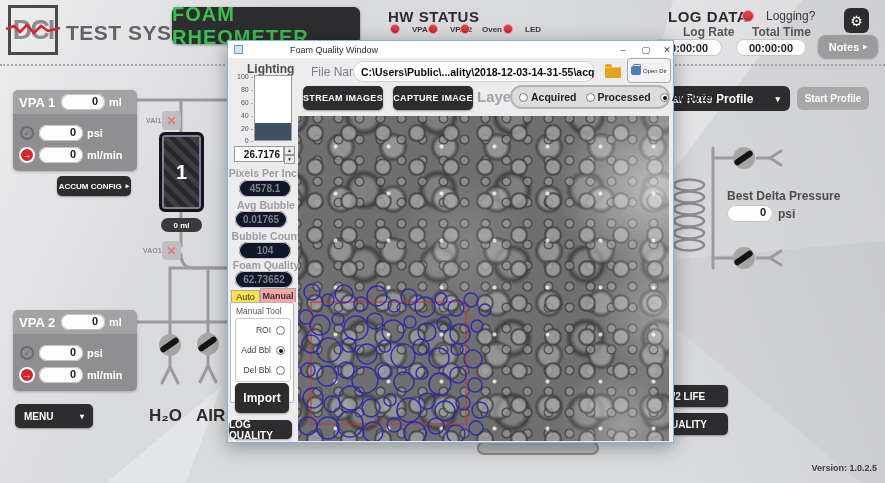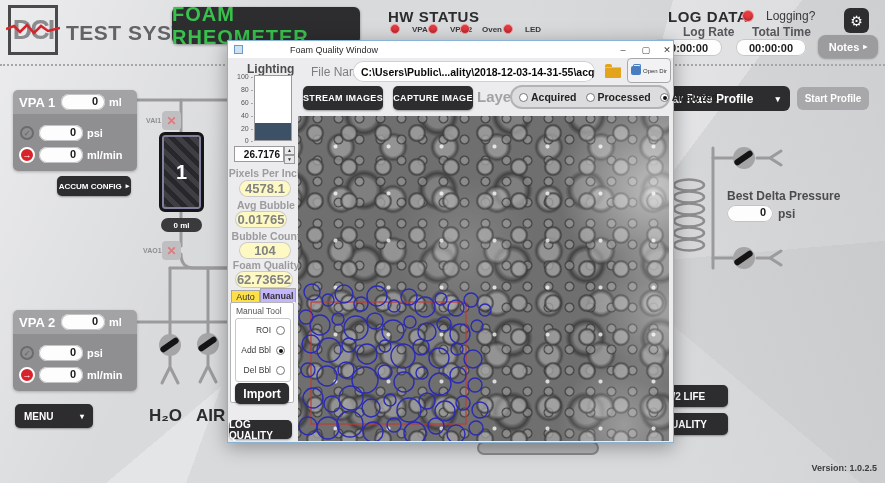--- a/index.html
+++ b/index.html
@@ -73,21 +73,21 @@
   .dlg-ctl { font-size:9px; color:#444; width:20px; text-align:center; cursor:pointer; }
   .lighting-label { left:19px; top:21px; font-size:12px; font-weight:bold; color:#4c4c4e; }
   .slider-box { left:26px; top:34px; width:38px; height:66px; background:#fff; border:1px solid #9a9a9c; }
   .slider-fill { position:absolute; left:0; bottom:0; width:100%; background:#3c5165; }
   .scale { position:absolute; right:100%; margin-right:2px; font-size:7px; color:#555; white-space:nowrap; }
   .scale:after { content:' -'; }
   .spin { left:6px; top:105px; width:50px; height:16px; background:#fff; border:1px solid #9a9a9c; font-size:10px; font-weight:bold; color:#111; text-align:right; padding:2px 3px 0 0; }
   .spin-btns { left:56px; top:105px; width:11px; height:16px; display:flex; flex-direction:column; }
   .spin-btns div { flex:1; background:#e8e8ea; border:1px solid #9a9a9c; font-size:5px; color:#333; text-align:center; line-height:7px; cursor:pointer; }
   .mlabel { position:absolute; width:76px; text-align:center; font-size:10.5px; font-weight:bold; color:#9c9c9e; left:0; }
-  .mpill { position:absolute; background:#fef9c3; border-radius:9px; height:17px; font-size:13px; font-weight:bold; color:#828284; display:flex; align-items:center; justify-content:center; box-shadow:inset 0 0 0 1px #cacacc; }
+  .mpill { position:absolute; background:#0f172a; border-radius:9px; height:17px; font-size:10px; font-weight:bold; color:#828284; display:flex; align-items:center; justify-content:center; box-shadow:inset 0 0 0 1px #cacacc; }
   .munit { position:absolute; font-size:10px; font-weight:bold; color:#9c9c9e; }
   .tab { position:absolute; font-size:9px; color:#333; text-align:center; border:1px solid #a8a8aa; cursor:pointer; }
   .tool-panel { left:2px; top:261px; width:64px; height:101px; background:#fff; border:1px solid #b4b4b6; border-radius:2px; }
   .tool-title { position:absolute; left:5px; top:3px; font-size:8.5px; color:#555; }
   .tool-box { position:absolute; left:4px; top:15px; width:56px; height:64px; border:1px solid #c9c9cb; border-radius:3px; }
   .radio-row { position:absolute; right:5px; display:flex; align-items:center; gap:5px; cursor:pointer; }
   .radio-row span { font-size:8.5px; color:#3c3c3e; }
   .radio { width:9px; height:9px; border-radius:50%; border:1px solid #777; background:#fff; position:relative; }
   .radio.sel:after { content:''; position:absolute; left:2px; top:2px; width:4px; height:4px; border-radius:50%; background:#111; }
   .file-label { left:83px; top:24px; font-size:12px; color:#7d7d7f; }
@@ -324,40 +324,40 @@
     <div class="mpill" style="left:11px;top:139px;width:52px;">4578.1</div>
     <div class="mlabel" style="top:158px;">Avg Bubble Size</div>
     <div class="mpill" style="left:7px;top:170px;width:52px;">0.01765</div>
     <span class="munit" style="left:74px;top:173px;">in</span>
     <div class="mlabel" style="top:189px;">Bubble Count</div>
     <div class="mpill" style="left:11px;top:201px;width:52px;">104</div>
     <div class="mlabel" style="top:218px;">Foam Quality</div>
     <div class="mpill" style="left:7px;top:230px;width:58px;">62.73652</div>
 
     <div class="tab" style="left:3px;top:249px;width:29px;height:13px;background:#fde047;line-height:12px;">Auto</div>
-    <div class="tab" style="left:32px;top:247px;width:36px;height:15px;background:#c4b5fd;font-weight:bold;line-height:14px;border-bottom-color:#fff;">Manual</div>
+    <div class="tab" style="left:32px;top:247px;width:36px;height:15px;background:#fca5a5;font-weight:bold;line-height:14px;border-bottom-color:#fff;">Manual</div>
 
     <div class="abs tool-panel">
       <span class="tool-title">Manual Tool</span>
       <div class="tool-box">
         <div class="radio-row" style="top:6px;">
           <span>ROI</span>
             <span class="radio"></span>
         </div>
         <div class="radio-row" style="top:26px;">
           <span>Add Bbl</span>
             <span class="radio sel"></span>
         </div>
         <div class="radio-row" style="top:46px;">
           <span>Del Bbl</span>
             <span class="radio"></span>
         </div>
       </div>
     </div>
-    <div class="abs dark-btn" style="left:7px;top:342px;width:54px;height:21px;font-size:12px;">Import</div>
+    <div class="abs dark-btn" style="left:7px;top:342px;width:54px;height:30px;font-size:12px;">Import</div>
     <div class="abs dark-btn" style="left:1px;top:379px;width:63px;height:19px;font-size:10px;">LOG QUALITY</div>
 
     <div class="abs file-label">File Name :</div>
     <div class="abs file-field">C:\Users\Public\...ality\2018-12-03-14-31-55\acquired.png</div>
     <div class="abs folder-btn">
         <span class="folder-ic"></span>
       </div>
     <div class="abs opendir-btn">
       <span class="case-ic"></span>
       <span class="opendir-txt">Open Dir</span>

